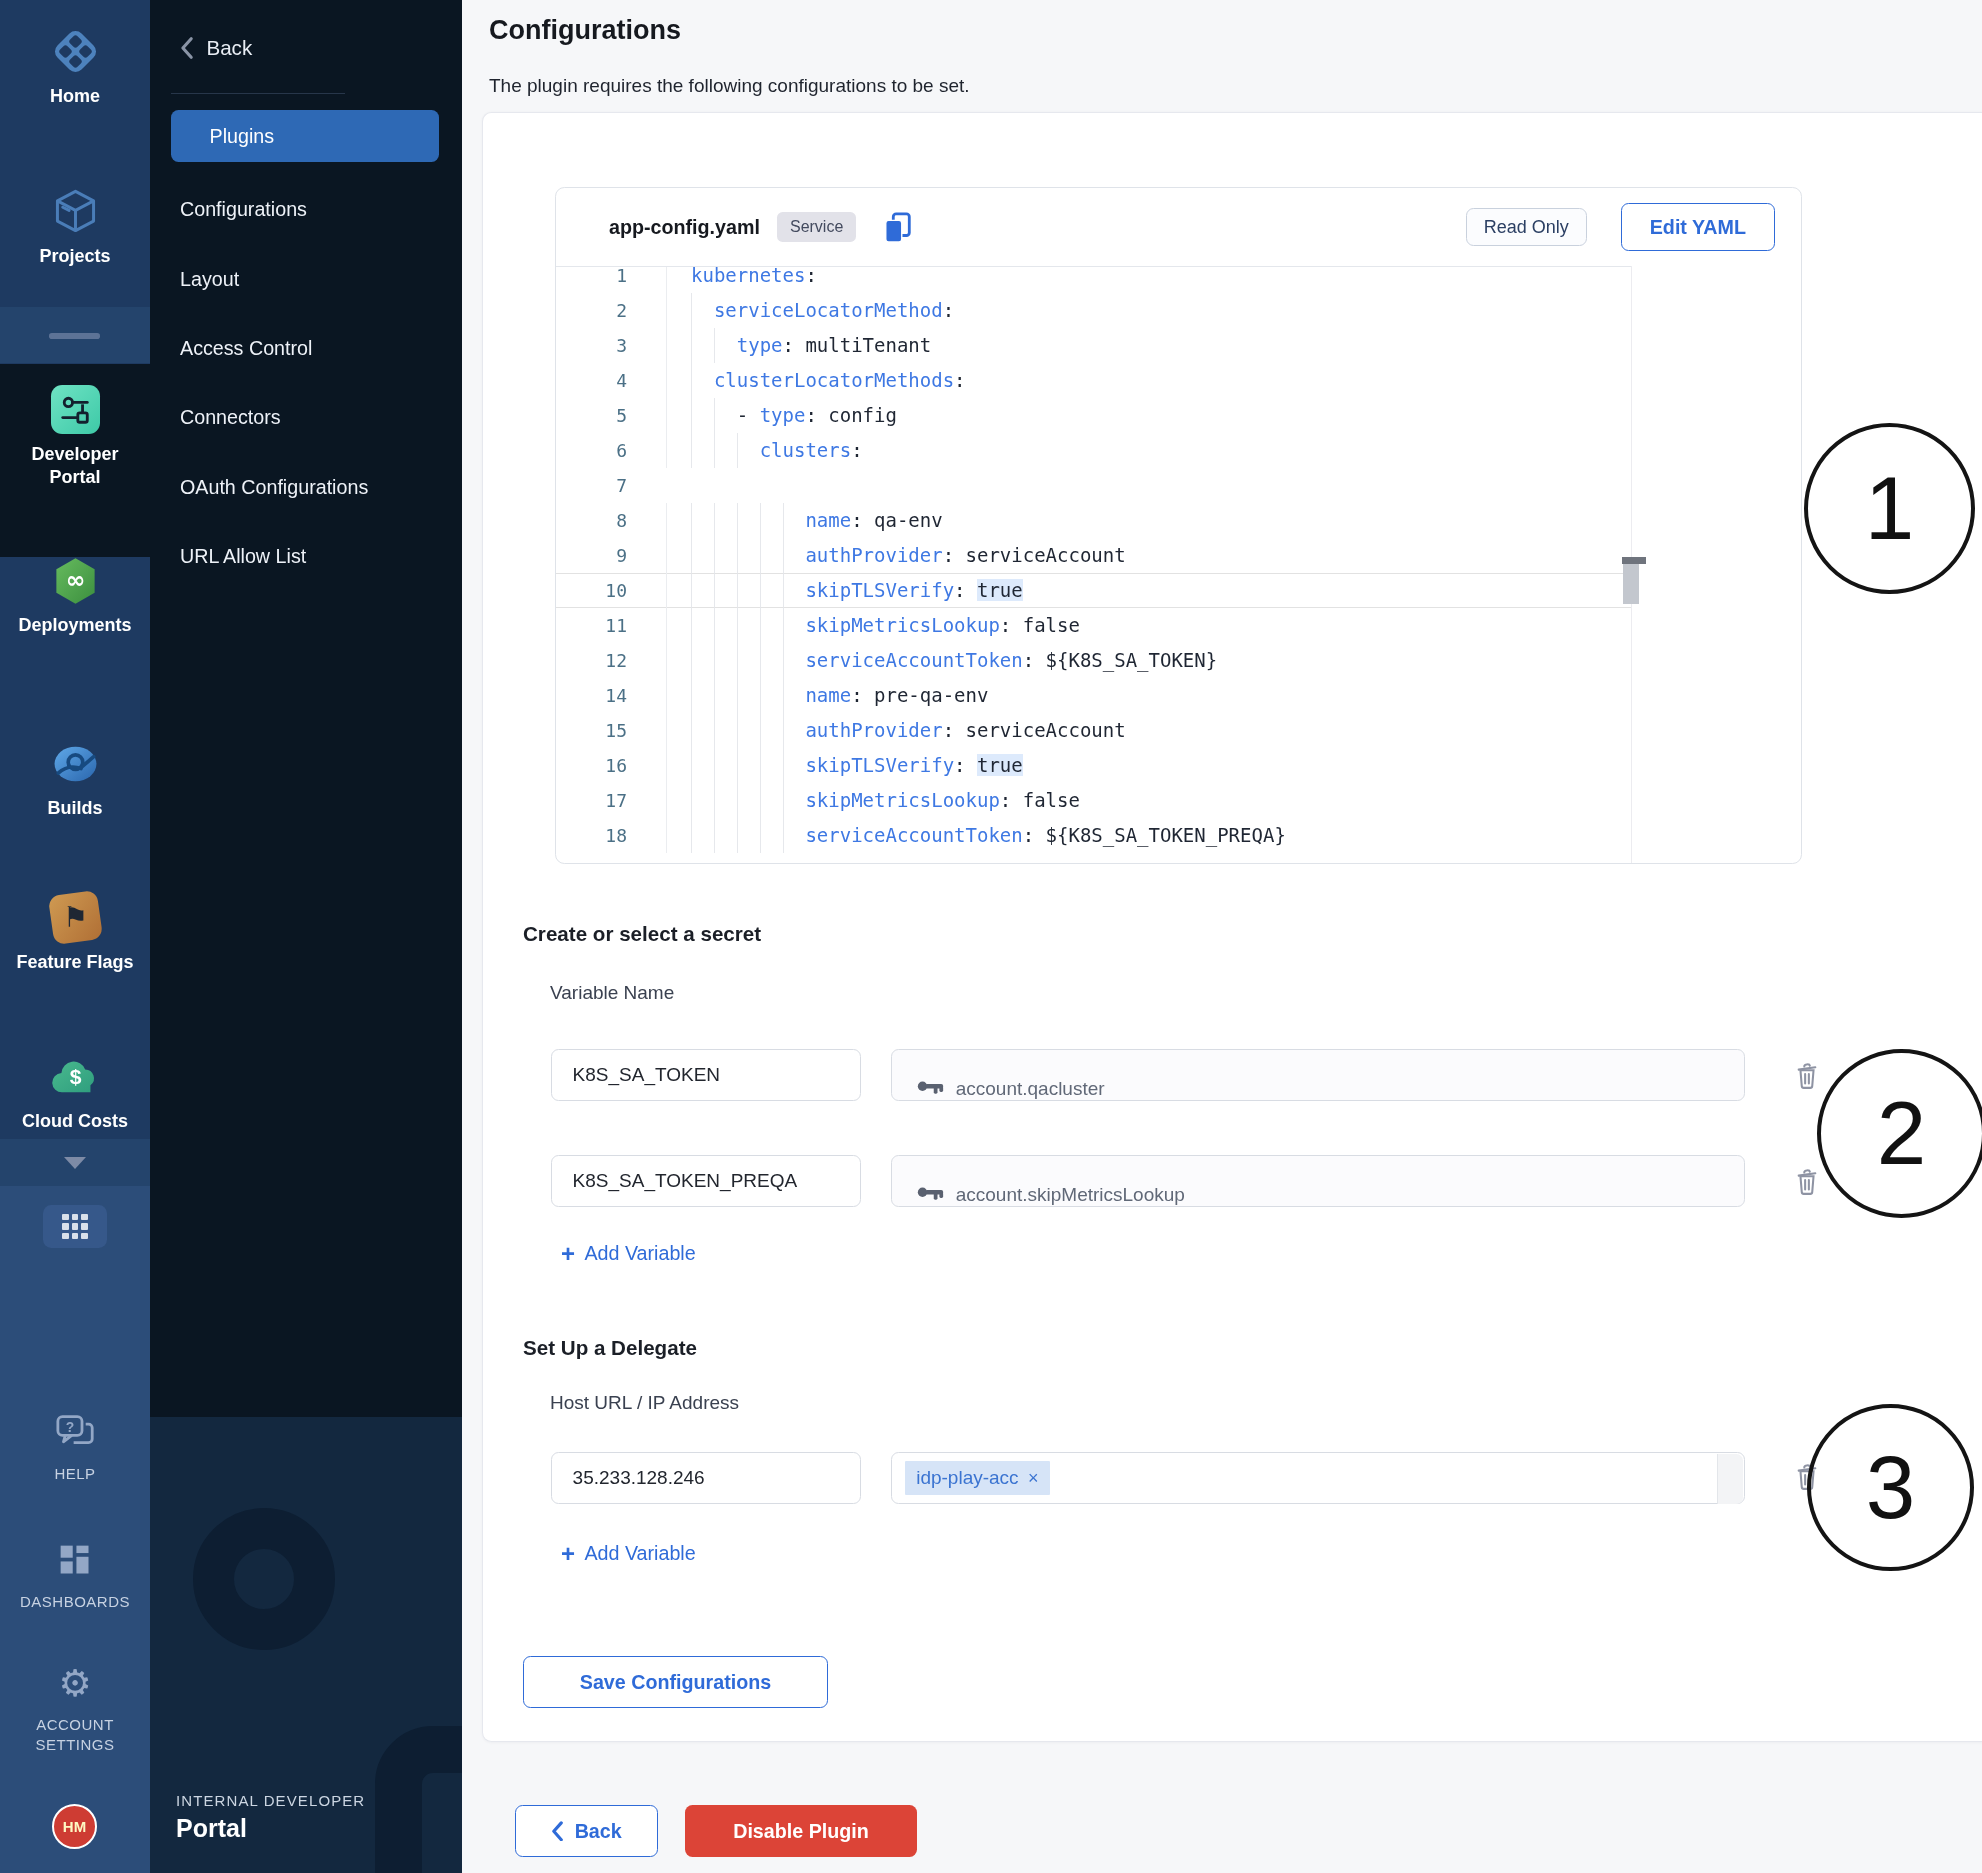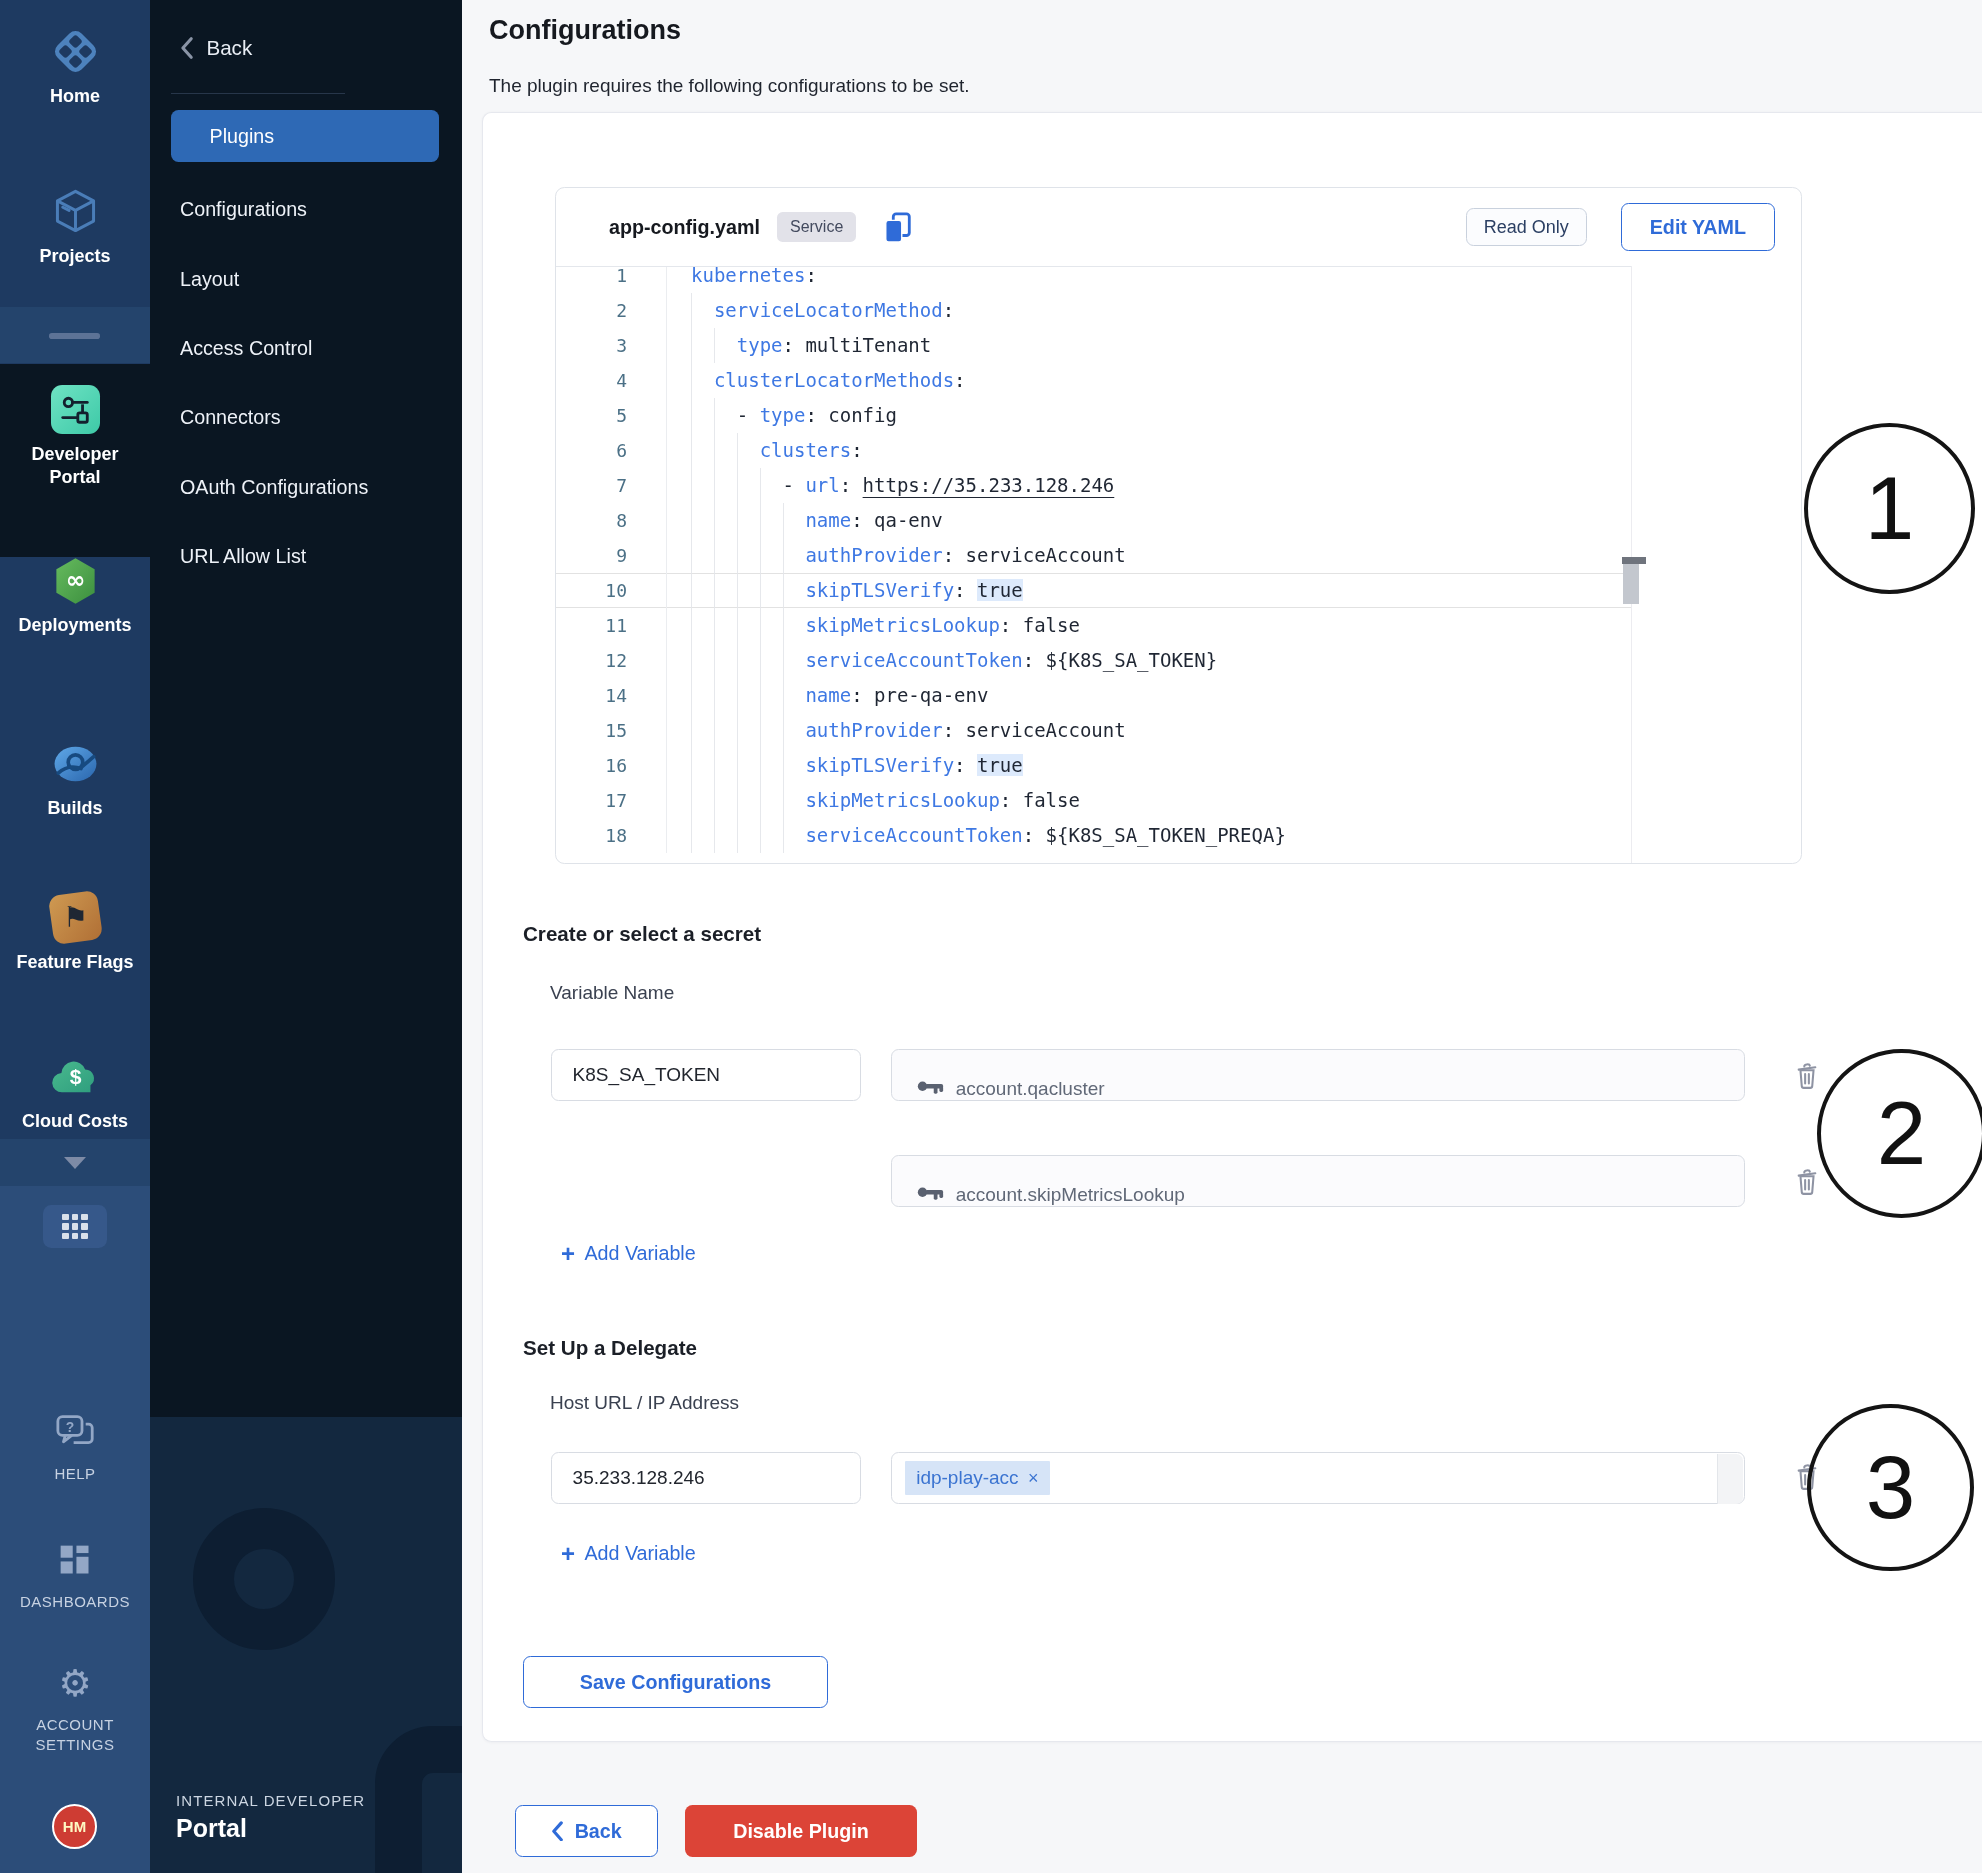--- a/index.html
+++ b/index.html
@@ -337,21 +337,21 @@
       <button class="ed-editbtn">Edit YAML</button>
     </div>
     <div id="code-zone">
       <div id="code-inner">
           <div class="code-row"><span class="gut">1</span><span class="lcontent"><span class="tok-k">kubernetes</span><span class="tok-p">:</span></span></div>
           <div class="code-row"><span class="gut">2</span><span class="lcontent"><span class="iu">&nbsp;&nbsp;</span><span class="tok-k">serviceLocatorMethod</span><span class="tok-p">:</span></span></div>
           <div class="code-row"><span class="gut">3</span><span class="lcontent"><span class="iu">&nbsp;&nbsp;</span><span class="iu">&nbsp;&nbsp;</span><span class="tok-k">type</span><span class="tok-p">: multiTenant</span></span></div>
           <div class="code-row"><span class="gut">4</span><span class="lcontent"><span class="iu">&nbsp;&nbsp;</span><span class="tok-k">clusterLocatorMethods</span><span class="tok-p">:</span></span></div>
           <div class="code-row"><span class="gut">5</span><span class="lcontent"><span class="iu">&nbsp;&nbsp;</span><span class="iu">&nbsp;&nbsp;</span><span class="tok-p">- </span><span class="tok-k">type</span><span class="tok-p">: config</span></span></div>
           <div class="code-row"><span class="gut">6</span><span class="lcontent"><span class="iu">&nbsp;&nbsp;</span><span class="iu">&nbsp;&nbsp;</span><span class="iu">&nbsp;&nbsp;</span><span class="tok-k">clusters</span><span class="tok-p">:</span></span></div>
-          <div class="code-row"><span class="gut">7</span><span class="lcontent"><span class="iu">&nbsp;&nbsp;</span><span class="iu">&nbsp;&nbsp;</span><span class="iu">&nbsp;&nbsp;</span><span class="iu">&nbsp;&nbsp;</span><span class="tok-p">- </span><span class="tok-k">url</span><span class="tok-p">: </span><span class="tok-u">https://35.233.128.246</span></span></div>
+          <div class="code-row"><span class="gut">7</span></div>
           <div class="code-row"><span class="gut">8</span><span class="lcontent"><span class="iu">&nbsp;&nbsp;</span><span class="iu">&nbsp;&nbsp;</span><span class="iu">&nbsp;&nbsp;</span><span class="iu">&nbsp;&nbsp;</span><span class="iu">&nbsp;&nbsp;</span><span class="tok-k">name</span><span class="tok-p">: qa-env</span></span></div>
           <div class="code-row"><span class="gut">9</span><span class="lcontent"><span class="iu">&nbsp;&nbsp;</span><span class="iu">&nbsp;&nbsp;</span><span class="iu">&nbsp;&nbsp;</span><span class="iu">&nbsp;&nbsp;</span><span class="iu">&nbsp;&nbsp;</span><span class="tok-k">authProvider</span><span class="tok-p">: serviceAccount</span></span></div>
           <div class="code-row hl"><span class="gut">10</span><span class="lcontent"><span class="iu">&nbsp;&nbsp;</span><span class="iu">&nbsp;&nbsp;</span><span class="iu">&nbsp;&nbsp;</span><span class="iu">&nbsp;&nbsp;</span><span class="iu">&nbsp;&nbsp;</span><span class="tok-k">skipTLSVerify</span><span class="tok-p">: </span><span class="tok-m">true</span></span></div>
           <div class="code-row"><span class="gut">11</span><span class="lcontent"><span class="iu">&nbsp;&nbsp;</span><span class="iu">&nbsp;&nbsp;</span><span class="iu">&nbsp;&nbsp;</span><span class="iu">&nbsp;&nbsp;</span><span class="iu">&nbsp;&nbsp;</span><span class="tok-k">skipMetricsLookup</span><span class="tok-p">: false</span></span></div>
           <div class="code-row"><span class="gut">12</span><span class="lcontent"><span class="iu">&nbsp;&nbsp;</span><span class="iu">&nbsp;&nbsp;</span><span class="iu">&nbsp;&nbsp;</span><span class="iu">&nbsp;&nbsp;</span><span class="iu">&nbsp;&nbsp;</span><span class="tok-k">serviceAccountToken</span><span class="tok-p">: ${K8S_SA_TOKEN}</span></span></div>
           <div class="code-row"><span class="gut">14</span><span class="lcontent"><span class="iu">&nbsp;&nbsp;</span><span class="iu">&nbsp;&nbsp;</span><span class="iu">&nbsp;&nbsp;</span><span class="iu">&nbsp;&nbsp;</span><span class="iu">&nbsp;&nbsp;</span><span class="tok-k">name</span><span class="tok-p">: pre-qa-env</span></span></div>
           <div class="code-row"><span class="gut">15</span><span class="lcontent"><span class="iu">&nbsp;&nbsp;</span><span class="iu">&nbsp;&nbsp;</span><span class="iu">&nbsp;&nbsp;</span><span class="iu">&nbsp;&nbsp;</span><span class="iu">&nbsp;&nbsp;</span><span class="tok-k">authProvider</span><span class="tok-p">: serviceAccount</span></span></div>
           <div class="code-row"><span class="gut">16</span><span class="lcontent"><span class="iu">&nbsp;&nbsp;</span><span class="iu">&nbsp;&nbsp;</span><span class="iu">&nbsp;&nbsp;</span><span class="iu">&nbsp;&nbsp;</span><span class="iu">&nbsp;&nbsp;</span><span class="tok-k">skipTLSVerify</span><span class="tok-p">: </span><span class="tok-m">true</span></span></div>
           <div class="code-row"><span class="gut">17</span><span class="lcontent"><span class="iu">&nbsp;&nbsp;</span><span class="iu">&nbsp;&nbsp;</span><span class="iu">&nbsp;&nbsp;</span><span class="iu">&nbsp;&nbsp;</span><span class="iu">&nbsp;&nbsp;</span><span class="tok-k">skipMetricsLookup</span><span class="tok-p">: false</span></span></div>
           <div class="code-row"><span class="gut">18</span><span class="lcontent"><span class="iu">&nbsp;&nbsp;</span><span class="iu">&nbsp;&nbsp;</span><span class="iu">&nbsp;&nbsp;</span><span class="iu">&nbsp;&nbsp;</span><span class="iu">&nbsp;&nbsp;</span><span class="tok-k">serviceAccountToken</span><span class="tok-p">: ${K8S_SA_TOKEN_PREQA}</span></span></div>
@@ -378,20 +378,21 @@
         <div class="trash"><svg width="28" height="30" viewBox="0 0 30 32">
             <g fill="none" stroke="#8e93a3" stroke-width="2.2" stroke-linecap="round">
               <path d="M6 9 H24" transform="rotate(-8 15 9)"></path>
               <path d="M12 6.5 c0-2.5 6-2.5 6 0" transform="rotate(-8 15 6)"></path>
               <path d="M8 11 l1.4 17 a2 2 0 0 0 2 1.8 h7.2 a2 2 0 0 0 2-1.8 L22 11 Z"></path>
               <path d="M13 15 v10 M17 15 v10"></path>
             </g>
           </svg></div>
       </div>
       <div class="var-row" style="top: 1155px;">
+        <div class="vr-name">K8S_SA_TOKEN_PREQA</div>
         <div class="vr-secret">
           <span><svg width="30" height="22.5" viewBox="0 0 32 24">
               <circle cx="8" cy="12" r="5" fill="#5a6170"></circle>
               <rect x="11" y="9.5" width="19" height="5" rx="2" fill="#5a6170"></rect>
               <rect x="20" y="12" width="4" height="8" rx="1.5" fill="#5a6170"></rect>
               <rect x="26" y="12" width="4" height="6" rx="1.5" fill="#5a6170"></rect>
             </svg></span>
           <span class="sec-text">account.skipMetricsLookup</span>
         </div>
         <div class="trash"><svg width="28" height="30" viewBox="0 0 30 32">

